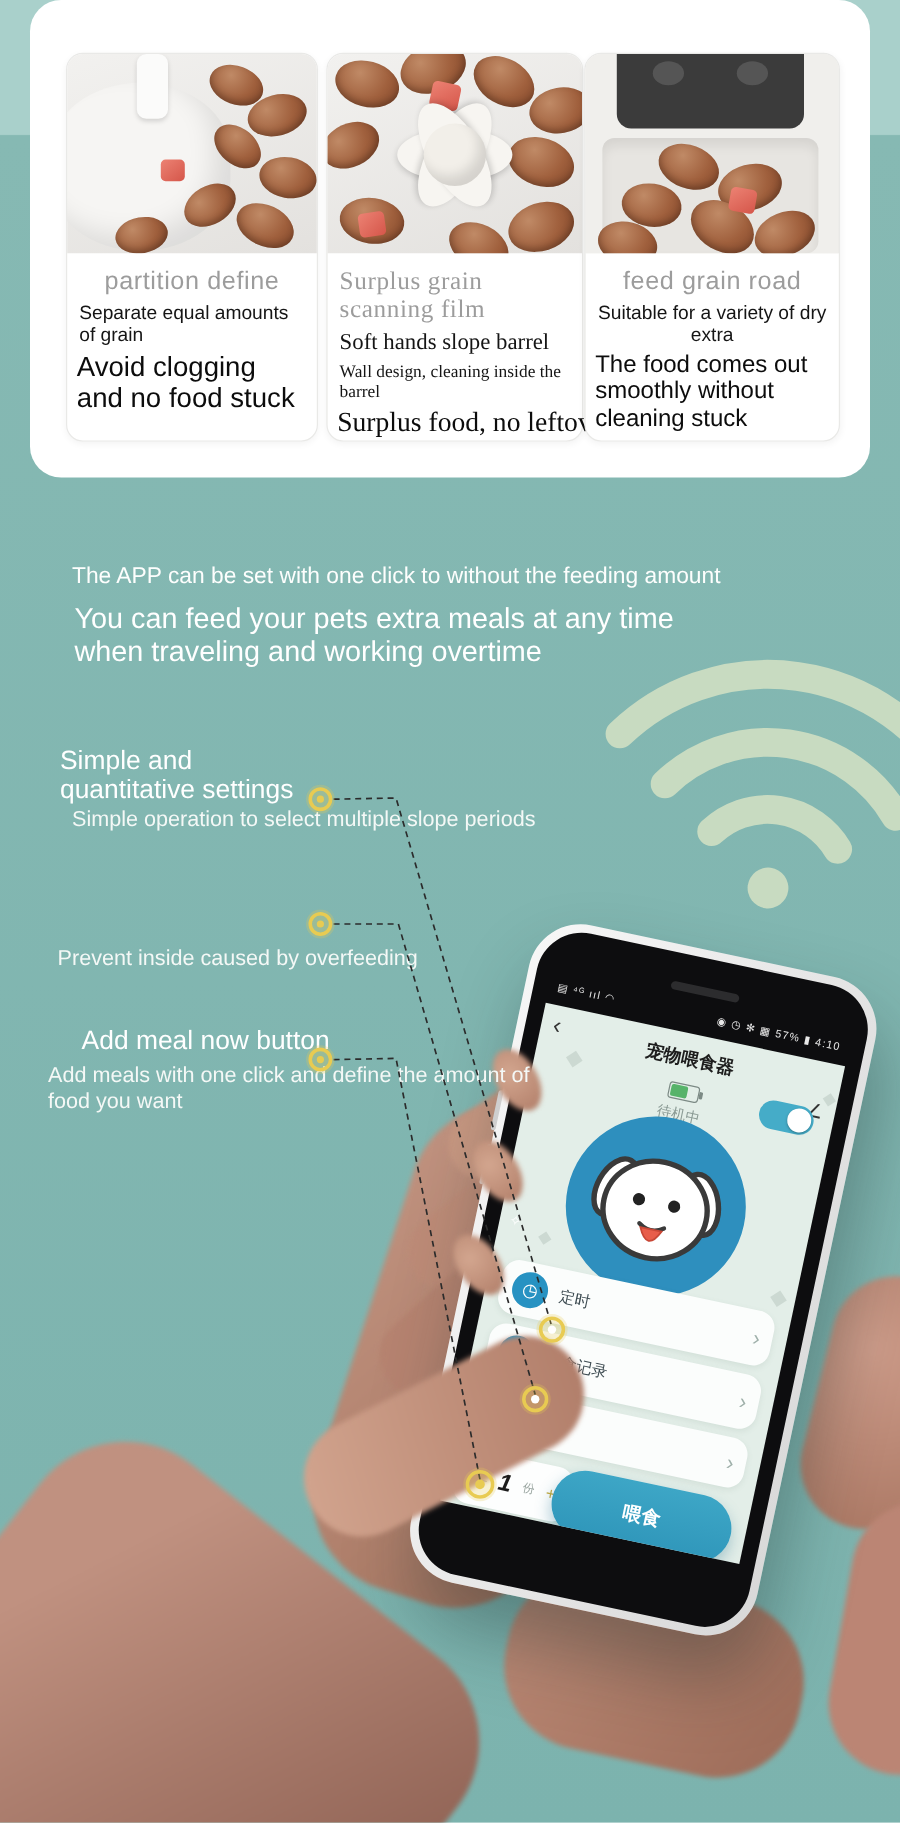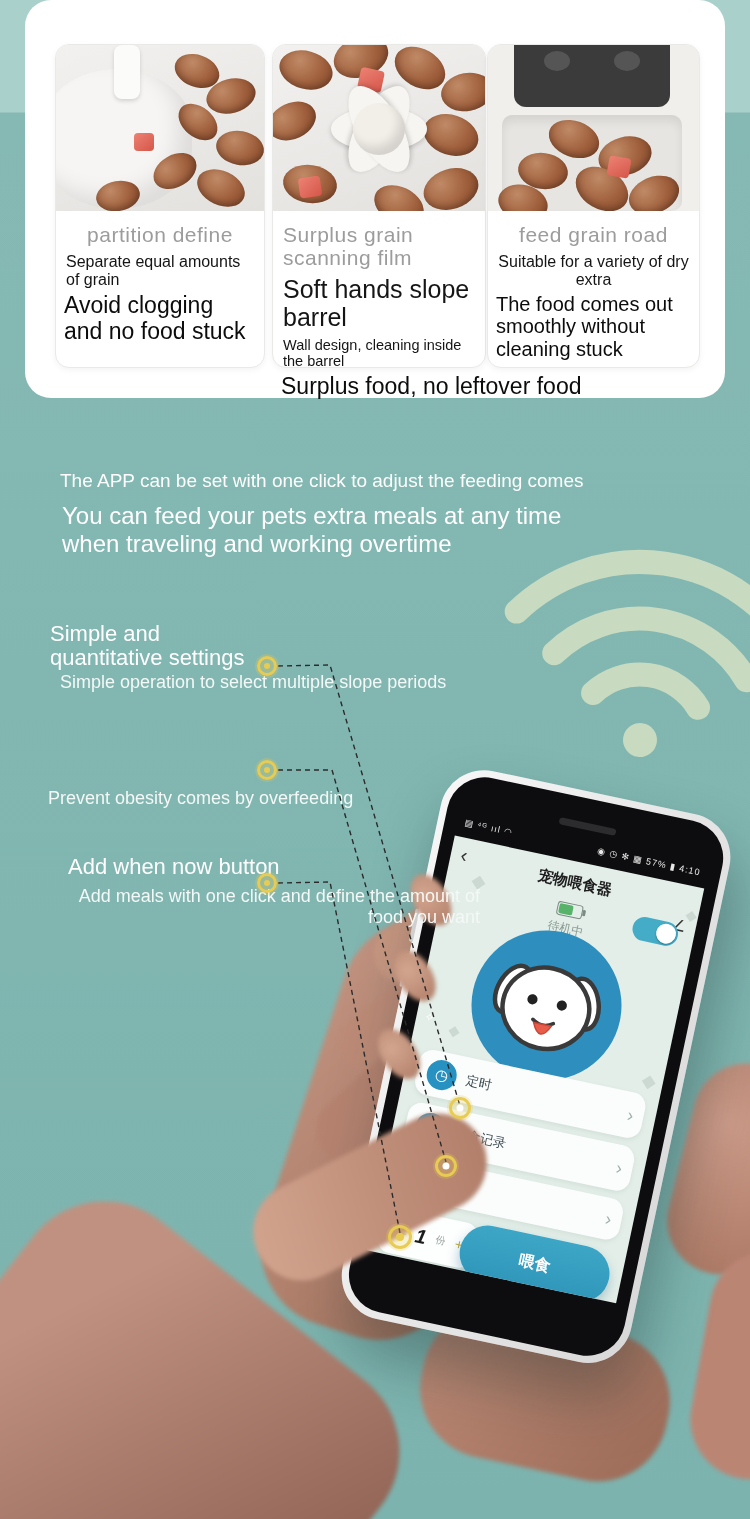--- a/index.html
+++ b/index.html
@@ -4,21 +4,21 @@
 <style>
   html,body{margin:0;padding:0;}
   .page{position:relative;width:750px;height:1519px;overflow:hidden;
         background:linear-gradient(180deg,#a9d0cb 0px,#a9d0cb 112px,#86b9b3 113px,#7cb3ae 100%);
         font-family:"Liberation Sans","DejaVu Sans",sans-serif;color:#111;}
   
   .top-panel{position:absolute;left:25px;top:0;width:700px;height:398px;background:#fff;border-radius:26px;z-index:3;}
   .card{position:absolute;top:44px;background:#fff;border:1px solid #e9e9e7;border-radius:14px;
         box-shadow:0 2px 6px rgba(0,0,0,.05);z-index:4;}
   .card1{left:55px;width:208px;height:322px;}
-  .card2{left:272px;width:212px;height:322px;}
+  .card2{left:272px;width:212px;height:322px;font-family:Liberation Serif, serif;}
   .card3{left:487px;width:211px;height:322px;}
   .card-img{position:relative;height:166px;border-radius:13px 13px 0 0;overflow:hidden;
         background:linear-gradient(160deg,#f2f1ef,#e3e1de);}
   .kib{position:absolute;border-radius:50%;background:radial-gradient(circle at 35% 30%,#c08a66,#a0603d 55%,#7e4428 100%);
         box-shadow:inset 0 -3px 6px rgba(0,0,0,.25);}
   .meat{position:absolute;border-radius:4px;background:linear-gradient(140deg,#ec8273,#d5564a);}
   .cyl{position:absolute;left:-14px;top:24px;width:150px;height:140px;background:#f6f5f3;border-radius:50%/42%;
         box-shadow:inset -14px -12px 22px rgba(0,0,0,.10);}
   .knob{position:absolute;left:58px;top:0px;width:26px;height:54px;background:#fbfbfa;border-radius:8px;
         box-shadow:0 2px 4px rgba(0,0,0,.15);}
@@ -32,21 +32,21 @@
   .card-sm.center{text-align:center;}
   .card-lg{padding:4px 8px 0;font-size:23px;line-height:1.12;color:#0c0c0c;}
   .card-lg.nowrap{white-space:nowrap;position:relative;z-index:6;}
   
   .hero1{position:absolute;left:60px;top:470px;width:600px;font-size:19px;color:#fdfefd;z-index:8;}
   .hero2{position:absolute;left:62px;top:502px;width:520px;font-size:24px;line-height:1.15;color:#ffffff;z-index:8;}
   .feat-title{position:absolute;font-size:22px;line-height:1.1;color:#fff;white-space:pre-line;z-index:8;}
   .feat-sub{position:absolute;font-size:18px;color:#f4f8f6;z-index:8;}
   .f1t{left:50px;top:622px;} .f1s{left:60px;top:672px;}
   .f2t{left:44px;top:754px;} .f2s{left:48px;top:788px;}
-  .f3t{left:68px;top:855px;} .f3s{left:40px;top:886px;width:440px;line-height:1.15;text-align:right;}
+  .f3t{left:68px;top:855px;} .f3s{left:40px;top:886px;width:440px;line-height:1.15;}
   
   .ring{position:absolute;width:14px;height:14px;border:3px solid #e8cb52;border-radius:50%;
         background:rgba(232,203,82,.25);box-shadow:0 0 0 2px rgba(232,203,82,.25);z-index:9;transform:translate(-50%,-50%);}
   .ring .core{position:absolute;left:50%;top:50%;width:6px;height:6px;border-radius:50%;background:#e8cb52;transform:translate(-50%,-50%);}
   .overlay-svg{position:absolute;left:0;top:0;z-index:9;pointer-events:none;}
   
   .wifi{position:absolute;left:470px;top:540px;z-index:2;}
   
   .skin{position:absolute;filter:blur(2px);}
   .palmL{left:300px;top:920px;width:200px;height:420px;border-radius:80px;transform:rotate(18deg);
@@ -153,21 +153,21 @@
       <div class="kib" style="left:150px;top:124px;width:56px;height:40px;transform:rotate(-18deg);"></div>
       <div class="kib" style="left:100px;top:142px;width:52px;height:36px;transform:rotate(26deg);"></div>
       <div class="meat" style="left:86px;top:24px;width:24px;height:22px;transform:rotate(12deg);"></div>
       <div class="meat" style="left:26px;top:132px;width:22px;height:20px;transform:rotate(-8deg);"></div>
       <div class="petal" style="left:58px;top:62px;transform:rotate(0deg);"></div>
       <div class="petal" style="left:58px;top:62px;transform:rotate(120deg);"></div>
       <div class="petal" style="left:58px;top:62px;transform:rotate(240deg);"></div>
       <div class="hub" style="left:80px;top:58px;"></div>
     </div>
     <div class="card-title left">Surplus grain scanning film</div>
-    <div class="card-sm" style="font-size:25px;">Soft hands slope barrel</div>
+    <div class="card-sm" style="font-size:19px;">Soft hands slope barrel</div>
     <div class="card-sm" style="font-size:14.5px;">Wall design, cleaning inside the barrel</div>
     <div class="card-lg nowrap">Surplus food, no leftover food</div>
   </div>
 
   <div class="card card3">
     <div class="card-img">
       <div style="position:absolute;inset:0;background:#f0efec;"></div>
       <div class="robot-window">
           <div class="robot-eye" style="left:30px;"></div>
           <div class="robot-eye" style="right:30px;"></div>
@@ -179,28 +179,28 @@
       <div class="kib" style="left:86px;top:124px;width:56px;height:40px;transform:rotate(30deg);"></div>
       <div class="kib" style="left:140px;top:132px;width:52px;height:36px;transform:rotate(-22deg);"></div>
       <div class="kib" style="left:10px;top:140px;width:50px;height:36px;transform:rotate(14deg);"></div>
       <div class="meat" style="left:120px;top:112px;width:22px;height:20px;transform:rotate(10deg);"></div>
     </div>
     <div class="card-title">feed grain road</div>
     <div class="card-sm center">Suitable for a variety of dry extra</div>
     <div class="card-lg" style="font-size:20px;">The food comes out smoothly without cleaning stuck</div>
   </div>
 
-  <div class="hero1">The APP can be set with one click to adjust the feeding comes</div>
+  <div class="hero1">The APP can be set with one click to without the feeding amount</div>
   <div class="hero2">You can feed your pets extra meals at any time when traveling and working overtime</div>
 
   <div class="feat-title f1t">Simple and
 quantitative settings</div>
   <div class="feat-sub f1s">Simple operation to select multiple slope periods</div>
-  <div class="feat-sub f2s">Prevent obesity comes by overfeeding</div>
-  <div class="feat-title f3t">Add when now button</div>
+  <div class="feat-sub f2s">Prevent inside caused by overfeeding</div>
+  <div class="feat-title f3t">Add meal now button</div>
   <div class="feat-sub f3s">Add meals with one click and define the amount of food you want</div>
 
   <div class="skin palmL"></div>
   <div class="skin fg1"></div>
   <div class="skin fg2"></div>
   <div class="skin fg3"></div>
   <div class="skin tipR1"></div>
   <div class="skin tipR2"></div>
   <div class="skin underF"></div>
 

